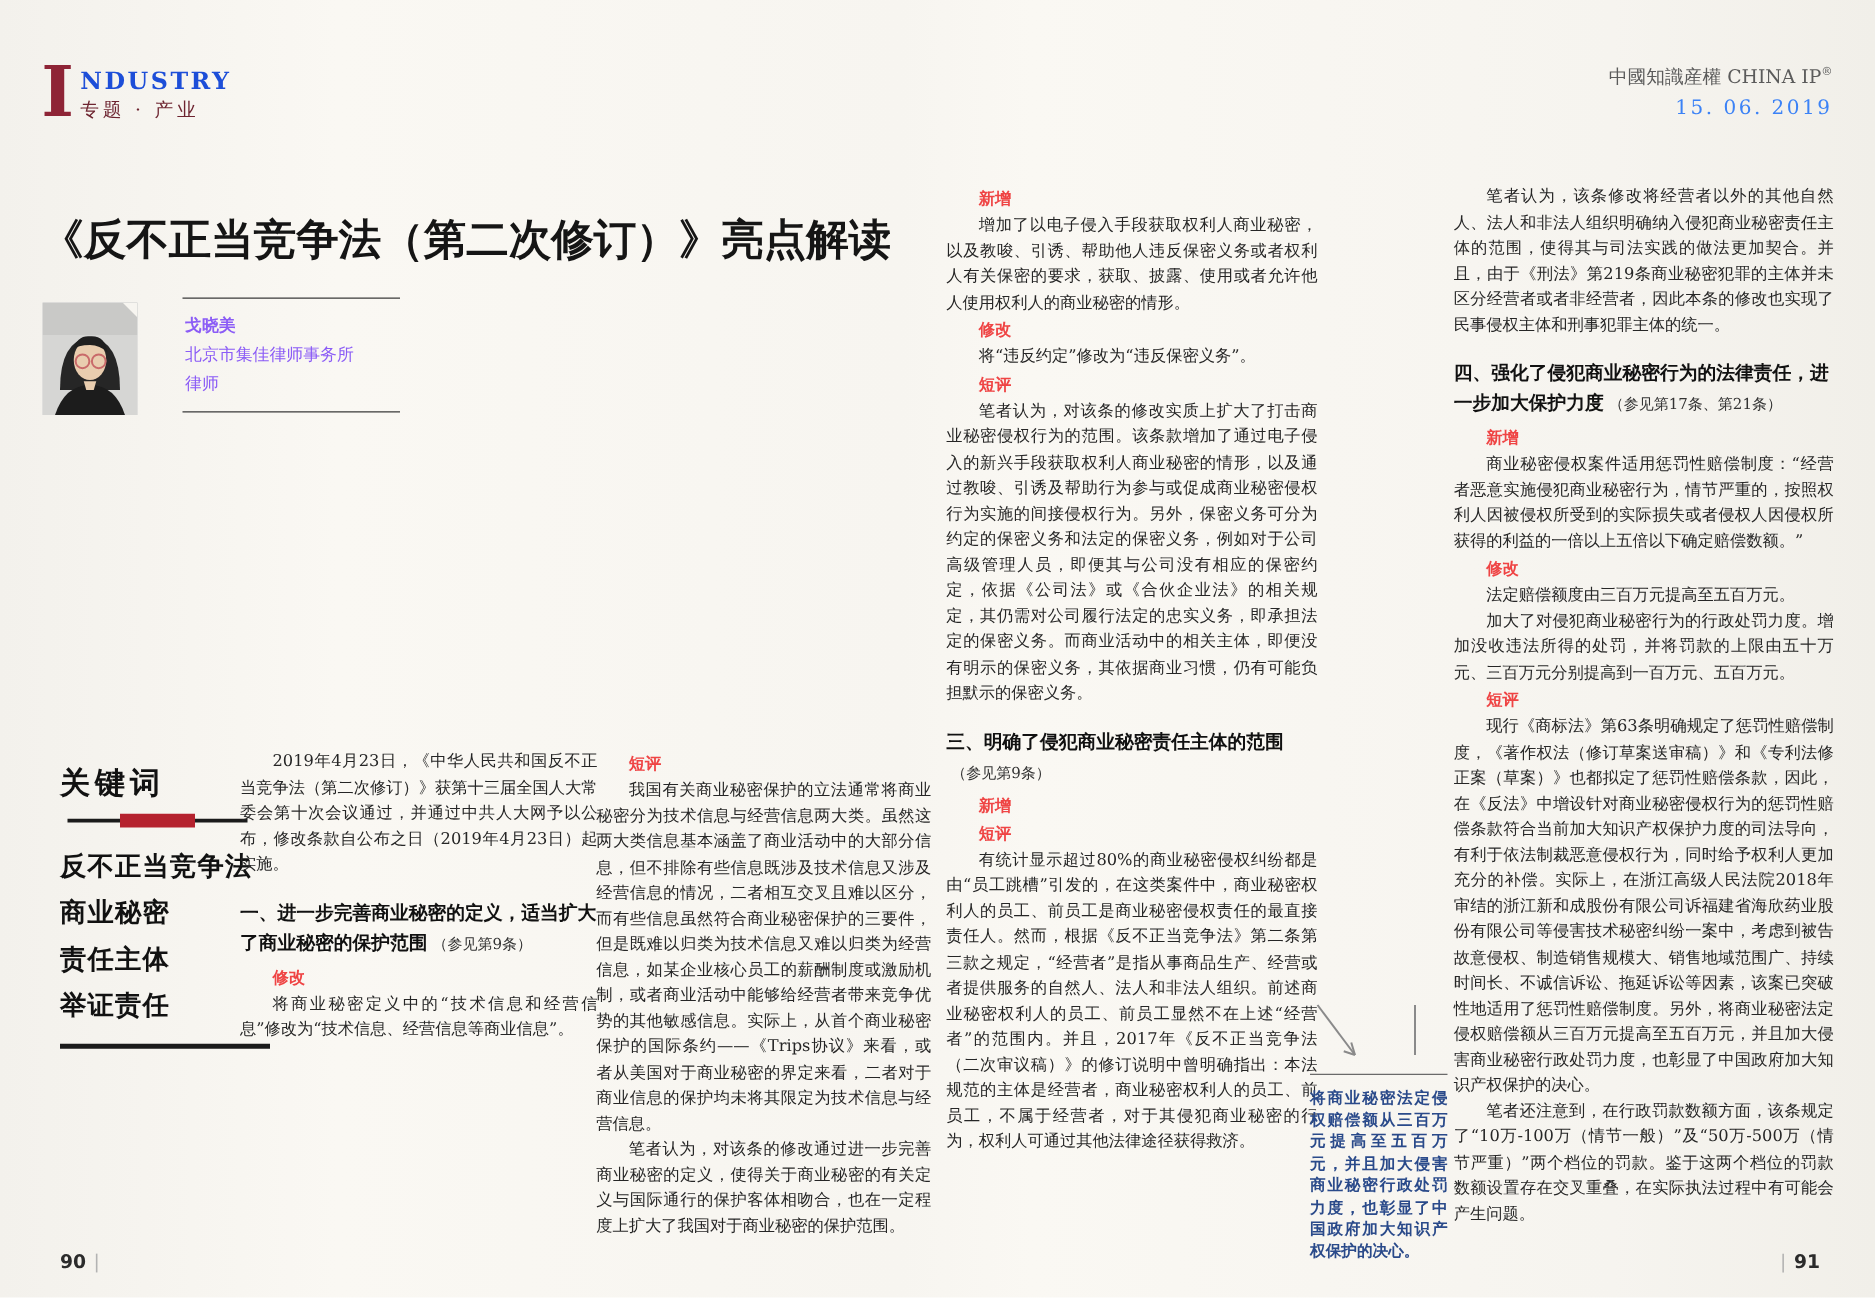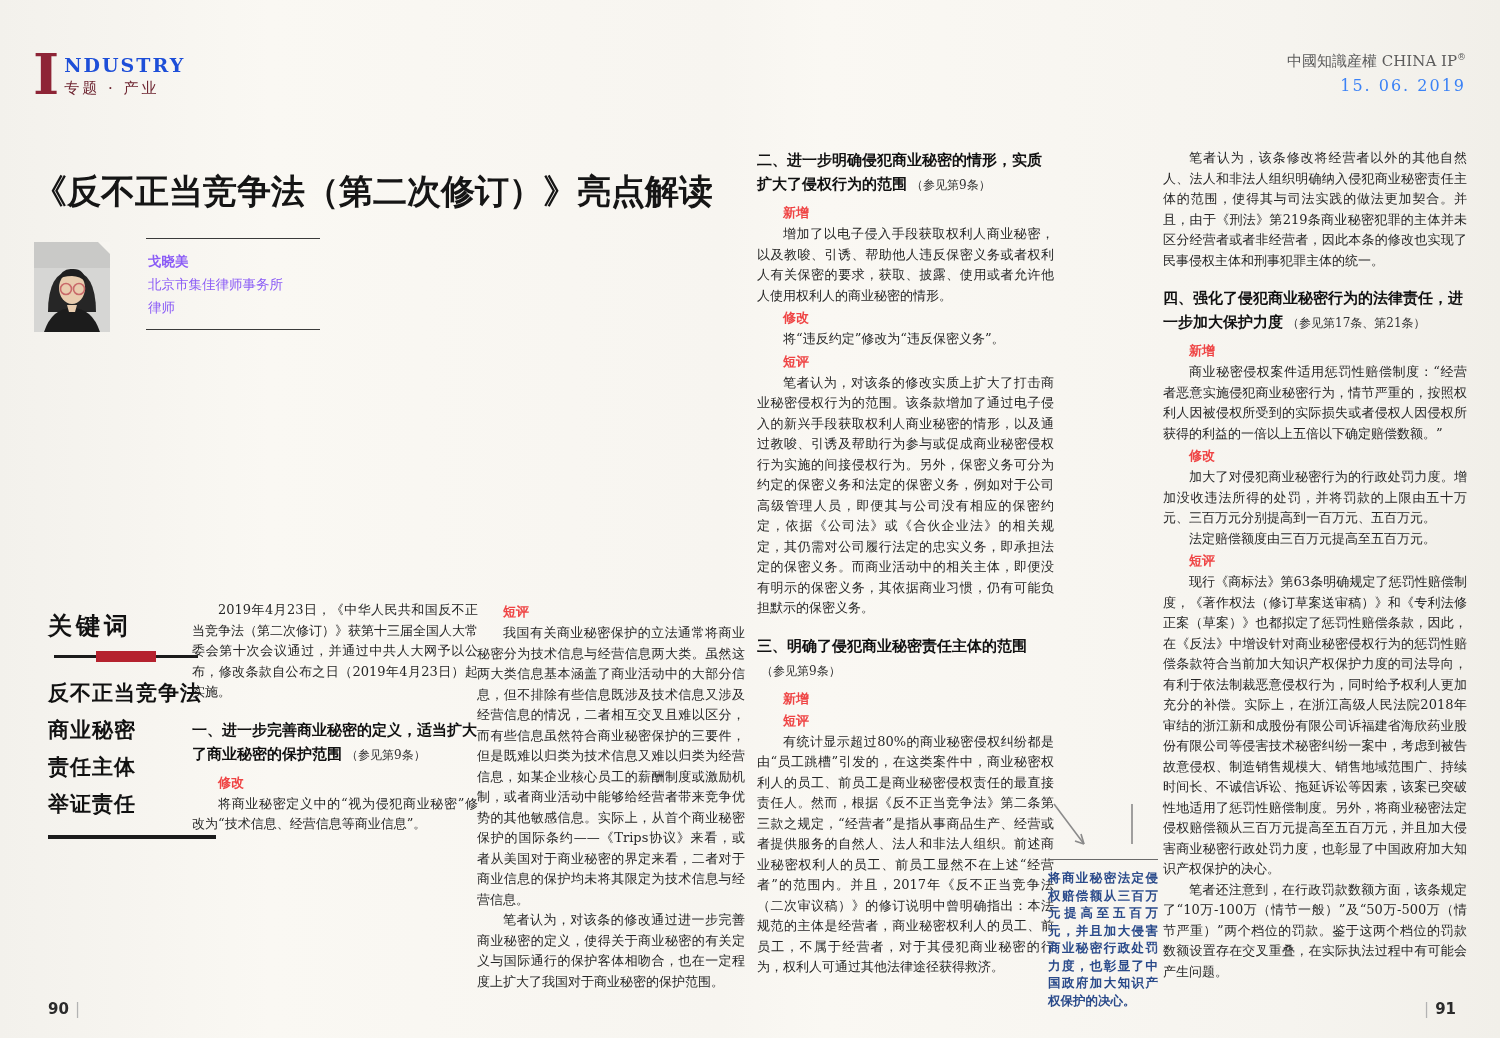--- a/index.html
+++ b/index.html
@@ -114,31 +114,30 @@
   <div class="kw-item">商业秘密</div>
   <div class="kw-item">责任主体</div>
   <div class="kw-item">举证责任</div>
   <div class="kw-bottom"></div>
 </div>
 
 <div class="col col-1">
   <p class="bp">2019年4月23日，《中华人民共和国反不正当竞争法（第二次修订）》获第十三届全国人大常委会第十次会议通过，并通过中共人大网予以公布，修改条款自公布之日（2019年4月23日）起实施。</p>
   <h2 class="sec-h"><span>一、进一步完善商业秘密的定义，适当扩大了商业秘密的保护范围</span><span class="ref">（参见第9条）</span></h2>
   <div class="sublabel">修改</div>
-  <p class="bp">将商业秘密定义中的“视为侵犯商业秘密”修改为“技术信息、经营信息等商业信息”。</p>
+  <p class="bp">将商业秘密定义中的“技术信息和经营信息”修改为“技术信息、经营信息等商业信息”。</p>
 </div>
 
 <div class="col col-2">
   <div class="sublabel">短评</div>
   <p class="bp">我国有关商业秘密保护的立法通常将商业秘密分为技术信息与经营信息两大类。虽然这两大类信息基本涵盖了商业活动中的大部分信息，但不排除有些信息既涉及技术信息又涉及经营信息的情况，二者相互交叉且难以区分，而有些信息虽然符合商业秘密保护的三要件，但是既难以归类为技术信息又难以归类为经营信息，如某企业核心员工的薪酬制度或激励机制，或者商业活动中能够给经营者带来竞争优势的其他敏感信息。实际上，从首个商业秘密保护的国际条约——《Trips协议》来看，或者从美国对于商业秘密的界定来看，二者对于商业信息的保护均未将其限定为技术信息与经营信息。</p>
   <p class="bp">笔者认为，对该条的修改通过进一步完善商业秘密的定义，使得关于商业秘密的有关定义与国际通行的保护客体相吻合，也在一定程度上扩大了我国对于商业秘密的保护范围。</p>
 </div>
 
 <div class="col col-3">
-  <h2 class="sec-h first"><span>二、进一步明确侵犯商业秘密的情形，实质扩大了侵权行为的范围</span><span class="ref">（参见第9条）</span></h2>
   <div class="sublabel">新增</div>
   <p class="bp">增加了以电子侵入手段获取权利人商业秘密，以及教唆、引诱、帮助他人违反保密义务或者权利人有关保密的要求，获取、披露、使用或者允许他人使用权利人的商业秘密的情形。</p>
   <div class="sublabel">修改</div>
   <p class="bp">将“违反约定”修改为“违反保密义务”。</p>
   <div class="sublabel">短评</div>
   <p class="bp">笔者认为，对该条的修改实质上扩大了打击商业秘密侵权行为的范围。该条款增加了通过电子侵入的新兴手段获取权利人商业秘密的情形，以及通过教唆、引诱及帮助行为参与或促成商业秘密侵权行为实施的间接侵权行为。另外，保密义务可分为约定的保密义务和法定的保密义务，例如对于公司高级管理人员，即便其与公司没有相应的保密约定，依据《公司法》或《合伙企业法》的相关规定，其仍需对公司履行法定的忠实义务，即承担法定的保密义务。而商业活动中的相关主体，即便没有明示的保密义务，其依据商业习惯，仍有可能负担默示的保密义务。</p>
   <h2 class="sec-h"><span>三、明确了侵犯商业秘密责任主体的范围</span><span class="ref">（参见第9条）</span></h2>
   <div class="sublabel">新增</div>
   <div class="sublabel">短评</div>
   <p class="bp">有统计显示超过80%的商业秘密侵权纠纷都是由“员工跳槽”引发的，在这类案件中，商业秘密权利人的员工、前员工是商业秘密侵权责任的最直接责任人。然而，根据《反不正当竞争法》第二条第三款之规定，“经营者”是指从事商品生产、经营或者提供服务的自然人、法人和非法人组织。前述商业秘密权利人的员工、前员工显然不在上述“经营者”的范围内。并且，2017年《反不正当竞争法（二次审议稿）》的修订说明中曾明确指出：本法规范的主体是经营者，商业秘密权利人的员工、前员工，不属于经营者，对于其侵犯商业秘密的行为，权利人可通过其他法律途径获得救济。</p>
@@ -153,21 +152,21 @@
   <hr class="quote-rule">
   <p class="pull-quote">将商业秘密法定侵权赔偿额从三百万元提高至五百万元，并且加大侵害商业秘密行政处罚力度，也彰显了中国政府加大知识产权保护的决心。</p>
 </div>
 
 <div class="col col-4">
   <p class="bp">笔者认为，该条修改将经营者以外的其他自然人、法人和非法人组织明确纳入侵犯商业秘密责任主体的范围，使得其与司法实践的做法更加契合。并且，由于《刑法》第219条商业秘密犯罪的主体并未区分经营者或者非经营者，因此本条的修改也实现了民事侵权主体和刑事犯罪主体的统一。</p>
   <h2 class="sec-h"><span>四、强化了侵犯商业秘密行为的法律责任，进一步加大保护力度</span><span class="ref">（参见第17条、第21条）</span></h2>
   <div class="sublabel">新增</div>
   <p class="bp">商业秘密侵权案件适用惩罚性赔偿制度：“经营者恶意实施侵犯商业秘密行为，情节严重的，按照权利人因被侵权所受到的实际损失或者侵权人因侵权所获得的利益的一倍以上五倍以下确定赔偿数额。”</p>
   <div class="sublabel">修改</div>
+  <p class="bp">法定赔偿额度由三百万元提高至五百万元。</p>
   <p class="bp">加大了对侵犯商业秘密行为的行政处罚力度。增加没收违法所得的处罚，并将罚款的上限由五十万元、三百万元分别提高到一百万元、五百万元。</p>
-  <p class="bp">法定赔偿额度由三百万元提高至五百万元。</p>
   <div class="sublabel">短评</div>
   <p class="bp">现行《商标法》第63条明确规定了惩罚性赔偿制度，《著作权法（修订草案送审稿）》和《专利法修正案（草案）》也都拟定了惩罚性赔偿条款，因此，在《反法》中增设针对商业秘密侵权行为的惩罚性赔偿条款符合当前加大知识产权保护力度的司法导向，有利于依法制裁恶意侵权行为，同时给予权利人更加充分的补偿。实际上，在浙江高级人民法院2018年审结的浙江新和成股份有限公司诉福建省海欣药业股份有限公司等侵害技术秘密纠纷一案中，考虑到被告故意侵权、制造销售规模大、销售地域范围广、持续时间长、不诚信诉讼、拖延诉讼等因素，该案已突破性地适用了惩罚性赔偿制度。另外，将商业秘密法定侵权赔偿额从三百万元提高至五百万元，并且加大侵害商业秘密行政处罚力度，也彰显了中国政府加大知识产权保护的决心。</p>
   <p class="bp">笔者还注意到，在行政罚款数额方面，该条规定了“10万-100万（情节一般）”及“50万-500万（情节严重）”两个档位的罚款。鉴于这两个档位的罚款数额设置存在交叉重叠，在实际执法过程中有可能会产生问题。</p>
 </div>
 
 <div class="pageno pageno-left"><span>90</span><span class="bar">|</span></div>
 <div class="pageno pageno-right"><span class="bar">|</span><span>91</span></div>
 
 </body></html>

